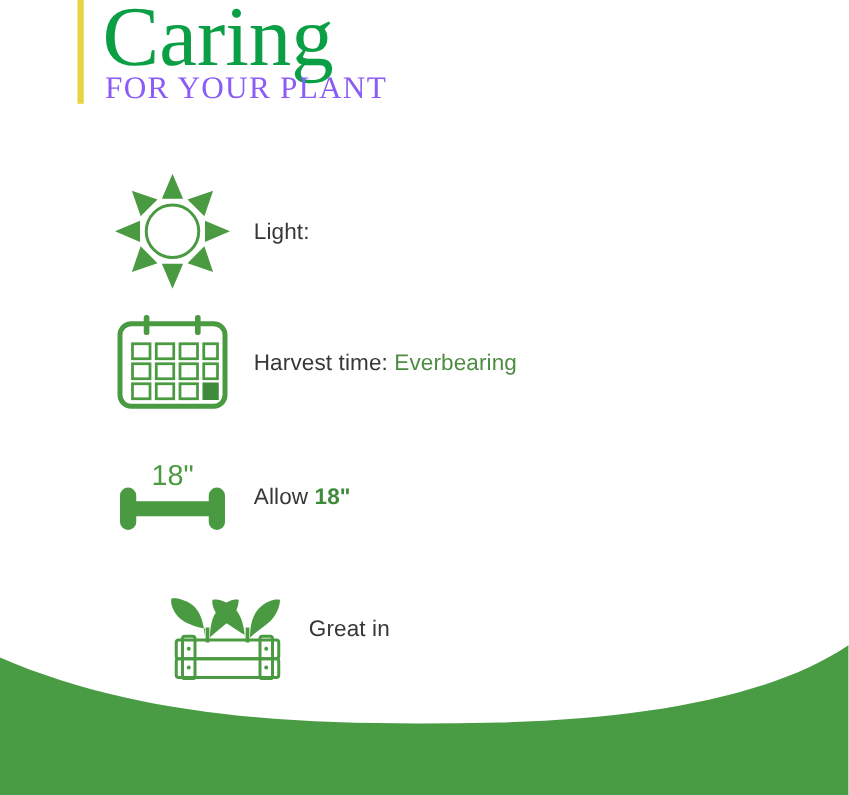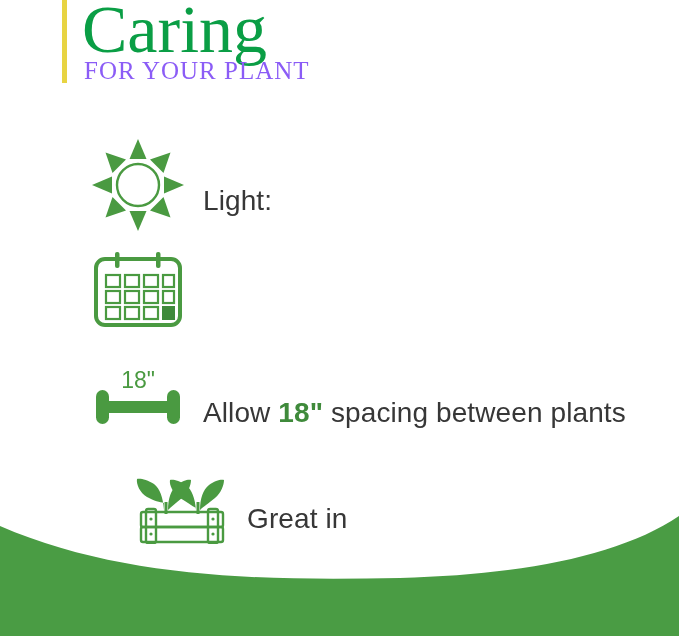--- a/index.html
+++ b/index.html
@@ -84,25 +84,25 @@
     top: 0;
     width: 105px;
     height: 110px;
     display: flex;
     align-items: center;
     justify-content: center;
   }
   .row-text {
     position: absolute;
     left: 203px;
-    top: 16px;
+    top: 0;
     height: 110px;
     display: flex;
     align-items: center;
-    font-size: 28px;
+    font-size: 18px;
     color: #373737;
     white-space: nowrap;
     letter-spacing: 0.1px;
     justify-content: space-between;
   }
   .row-text .hl {
     color: #4d8c42;
   }
   .row-text .hl-bold {
     color: #3f8a3b;
@@ -178,37 +178,41 @@
           <rect x="54" y="41" width="14" height="12"></rect>
           <rect x="73" y="41" width="11" height="12"></rect>
 
           <rect x="16" y="57" width="14" height="12"></rect>
           <rect x="35" y="57" width="14" height="12"></rect>
           <rect x="54" y="57" width="14" height="12"></rect>
         </g>
         <rect x="72" y="56" width="13" height="14" fill="#3f8a3b"></rect>
       </svg>
     </div>
+    <div class="row-text">
+      <span>Harvest time:</span>
+      <span>&nbsp;</span>
+      <span class="hl">Everbearing</span>
+    </div>
   </div>
 
   <div class="care-row" id="row-spacing">
     <div class="row-icon">
       <svg width="100" height="70" viewBox="0 0 100 70">
         <text x="50" y="26" text-anchor="middle" font-family="Liberation Sans, sans-serif" font-size="23" fill="#4a9a41">18"</text>
         <rect x="8" y="28" width="13" height="34" rx="6.5" fill="#4a9a41"></rect>
         <rect x="79" y="28" width="13" height="34" rx="6.5" fill="#4a9a41"></rect>
         <rect x="18" y="39" width="64" height="12" fill="#4a9a41"></rect>
       </svg>
     </div>
     <div class="row-text">
       <span>Allow</span>
       <span>&nbsp;</span>
       <span class="hl-bold">18"</span>
       <span>&nbsp;</span>
-      <span>spacing between plants</span>
     </div>
   </div>
 
   <div class="care-row" id="row-bed">
     <div class="row-icon">
       <svg width="100" height="82" viewBox="0 0 100 82">
 
         <g fill="#4a9a41">
           <path d="M32 48 C31 35 28 27 22 22 C15 17 7 16 5 17 C4 22 8 31 15 35 C22 39 28 40 32 41 Z"></path>
           <path d="M36 48 C36 36 39 28 45 23 C51 18 57 17 59 18 C59 23 56 31 50 36 C44 41 39 45 36 48 Z"></path>

